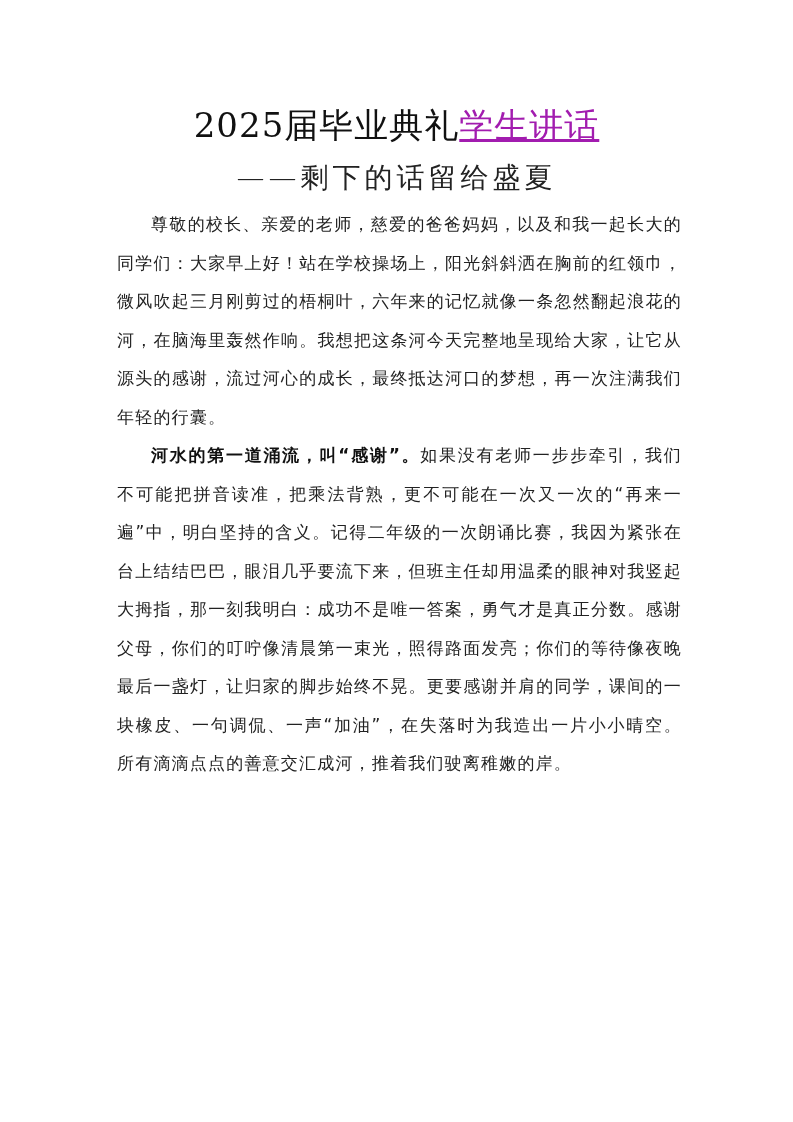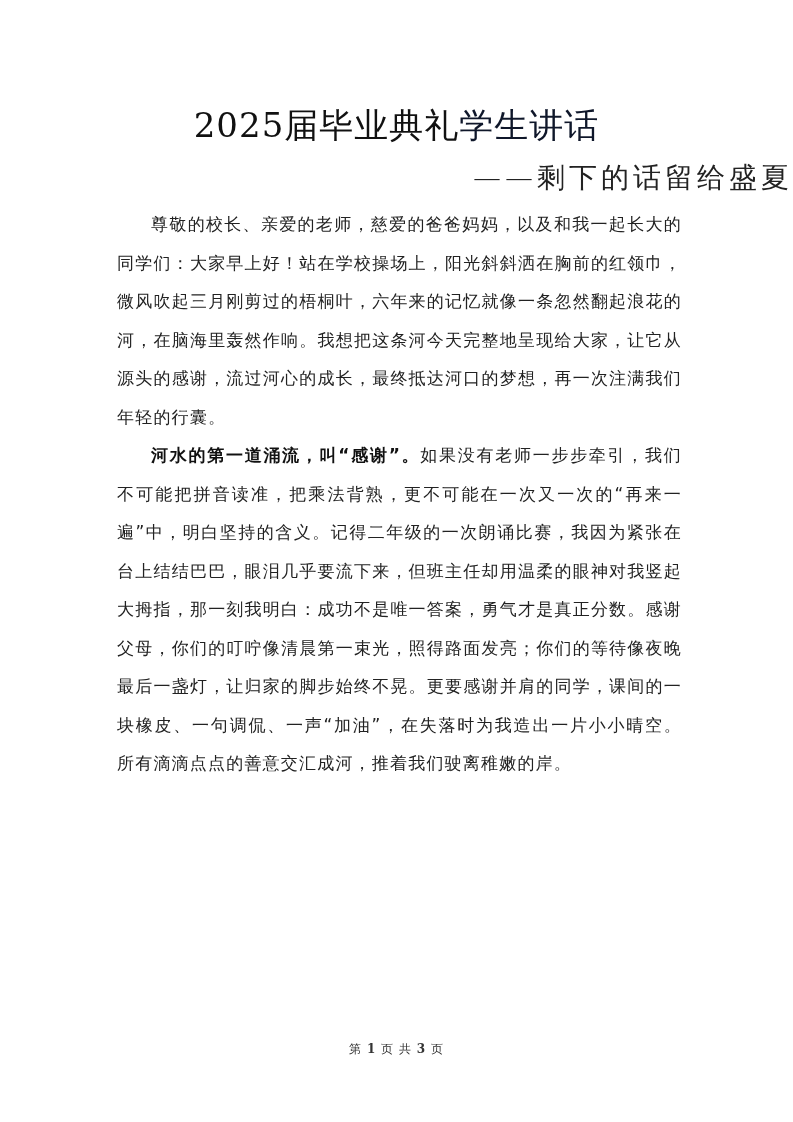--- a/index.html
+++ b/index.html
@@ -34,21 +34,21 @@
       font-family: "DejaVu Serif", "Liberation Serif", serif;
     }
     .title .accent {
       color: #c8151d;
     }
     .subtitle {
       position: absolute;
       left: 0;
       width: 793px;
       top: 158px;
-      text-align: right;
+      text-align: center;
       font-size: 28px;
       line-height: 40px;
       letter-spacing: 4px;
       color: #222;
       font-family: "DejaVu Sans", "Liberation Sans", sans-serif;
       font-weight: 300;
     }
     .body-text {
       position: absolute;
       left: 117px;
@@ -84,31 +84,28 @@
     .footer .num {
       font-weight: bold;
     }
   </style>
 </head>
 <body>
 
 <div class="page">
 
   <div class="title">
-    <span>2025届毕业典礼</span><span class="accent" style="color: #0f172a;">学生讲话</span>
+    <span>2025届毕业典礼</span><span class="accent" style="color: #a21caf; text-decoration: underline;">学生讲话</span>
   </div>
 
   <div class="subtitle">——剩下的话留给盛夏</div>
 
   <div class="body-text">
     <p>
       <span class="bold"></span><span>尊敬的校长、亲爱的老师，慈爱的爸爸妈妈，以及和我一起长大的同学们：大家早上好！站在学校操场上，阳光斜斜洒在胸前的红领巾，微风吹起三月刚剪过的梧桐叶，六年来的记忆就像一条忽然翻起浪花的河，在脑海里轰然作响。我想把这条河今天完整地呈现给大家，让它从源头的感谢，流过河心的成长，最终抵达河口的梦想，再一次注满我们年轻的行囊。</span>
     </p>
     <p>
       <span class="bold">河水的第一道涌流，叫“感谢”。</span><span>如果没有老师一步步牵引，我们不可能把拼音读准，把乘法背熟，更不可能在一次又一次的“再来一遍”中，明白坚持的含义。记得二年级的一次朗诵比赛，我因为紧张在台上结结巴巴，眼泪几乎要流下来，但班主任却用温柔的眼神对我竖起大拇指，那一刻我明白：成功不是唯一答案，勇气才是真正分数。感谢父母，你们的叮咛像清晨第一束光，照得路面发亮；你们的等待像夜晚最后一盏灯，让归家的脚步始终不晃。更要感谢并肩的同学，课间的一块橡皮、一句调侃、一声“加油”，在失落时为我造出一片小小晴空。所有滴滴点点的善意交汇成河，推着我们驶离稚嫩的岸。</span>
     </p>
   </div>
 
-  <div class="footer">
-    <span>第 </span><span class="num">1</span><span> 页 共 </span><span class="num">3</span><span> 页</span>
-  </div>
 
 </div>
 
 </body></html>

